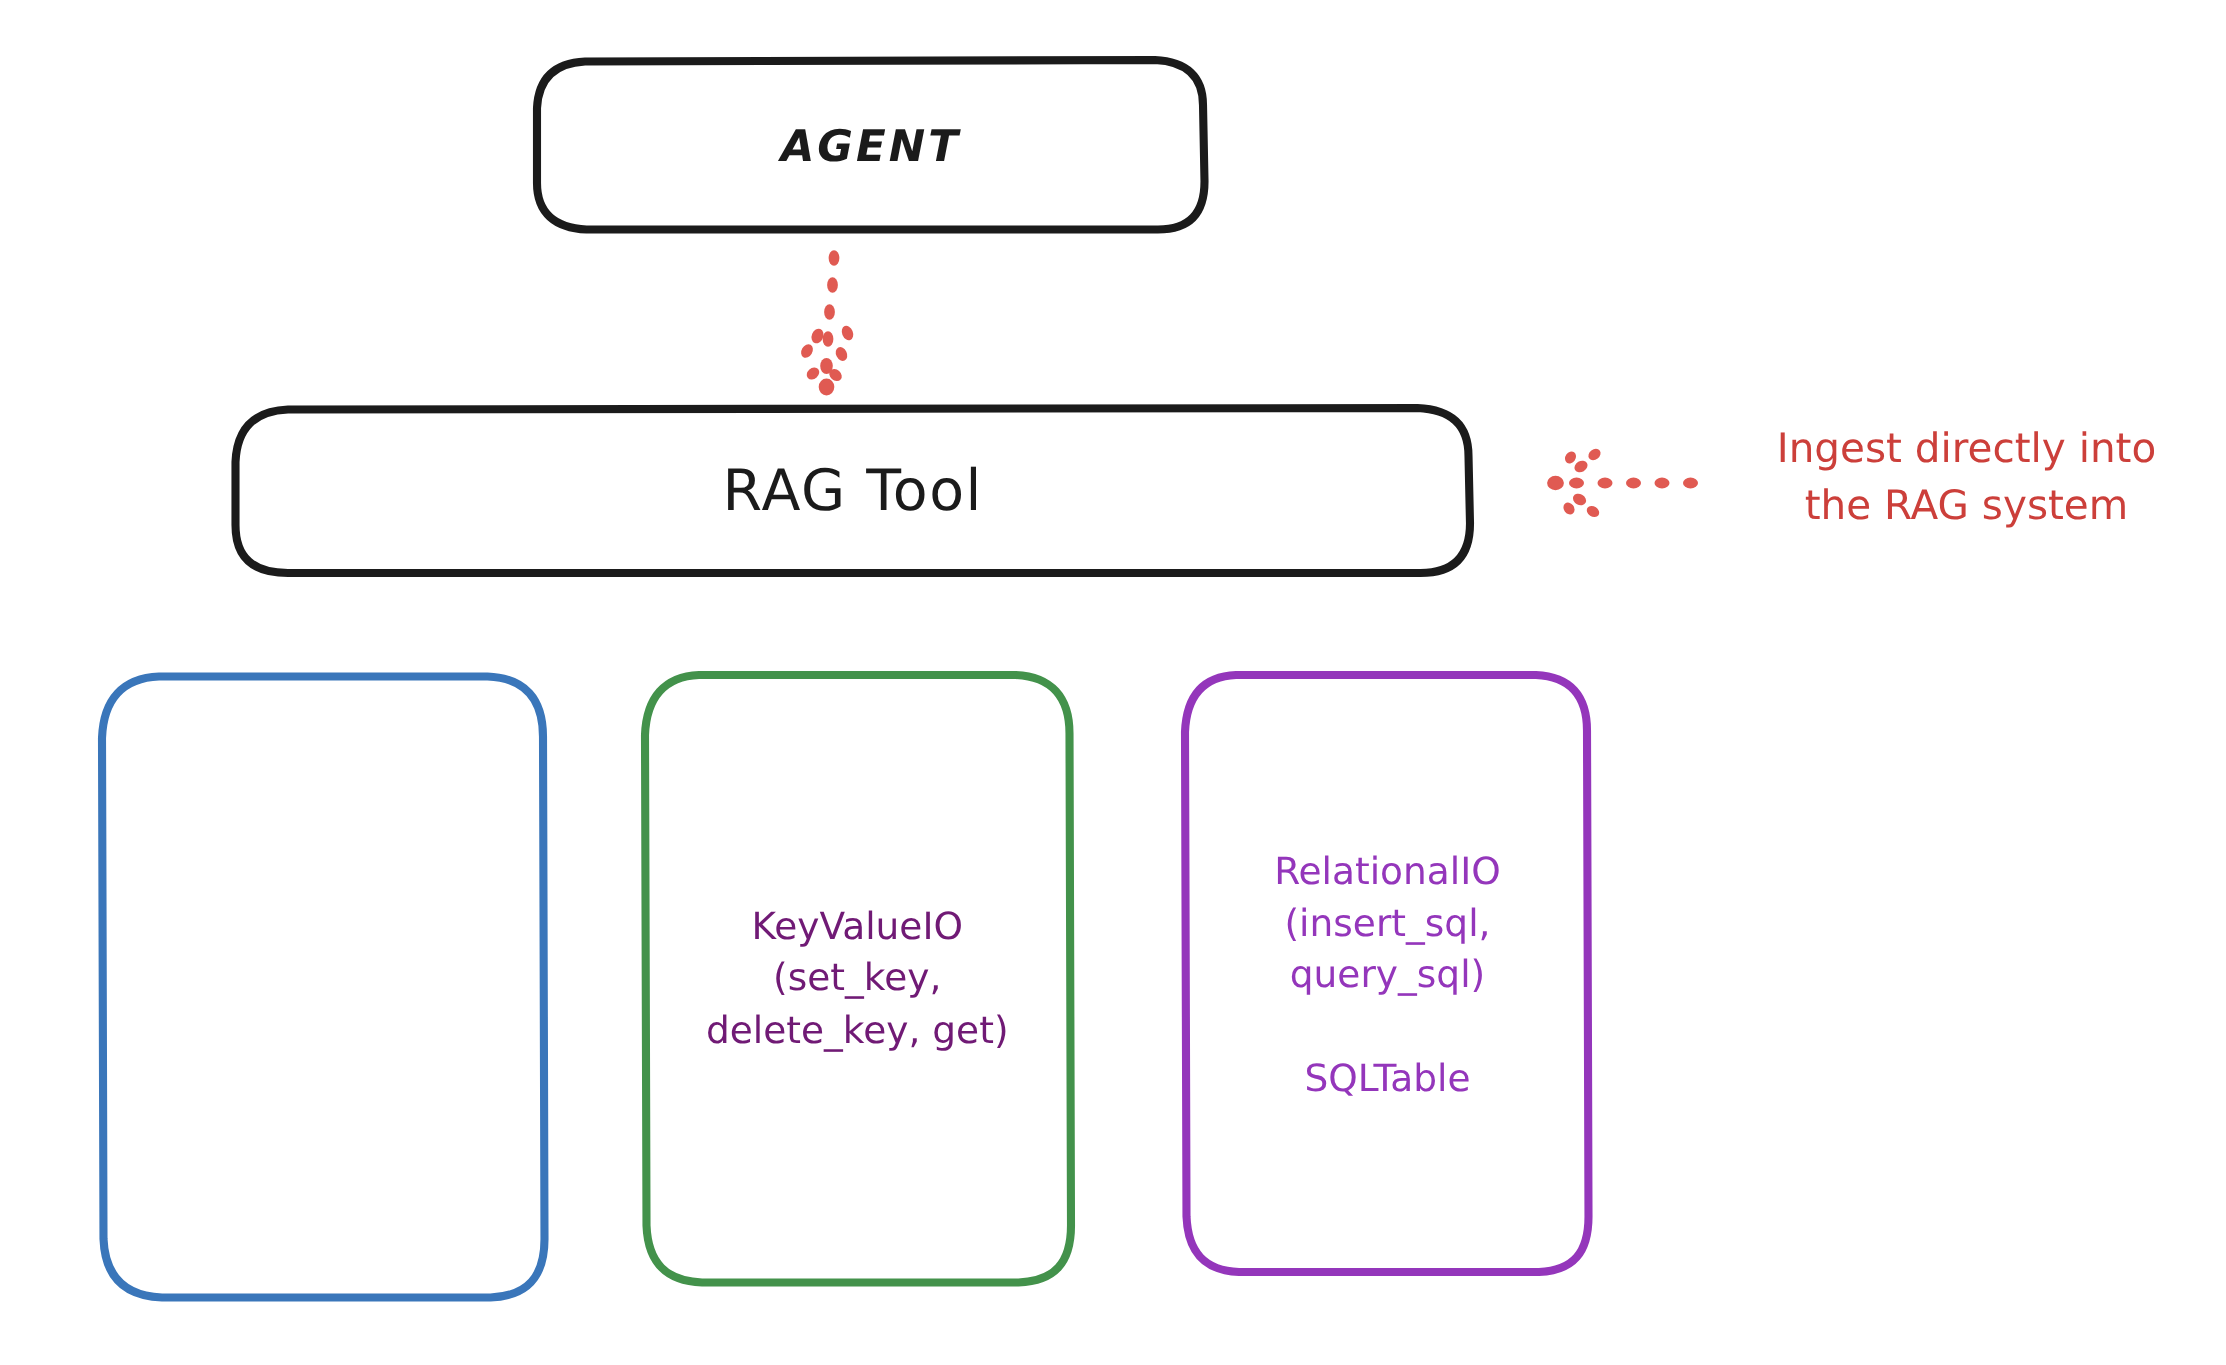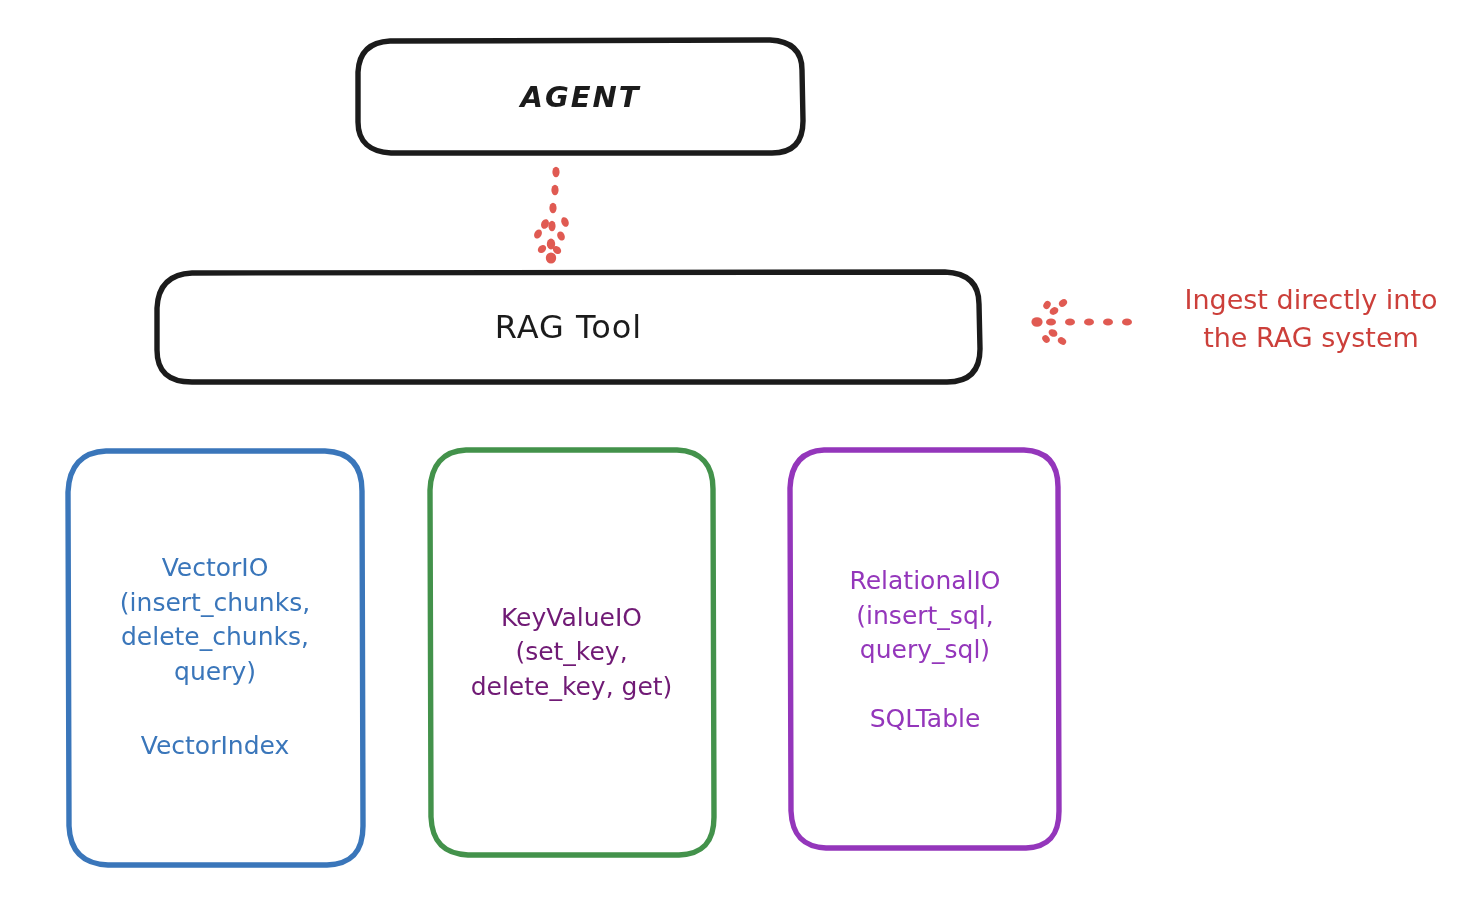--- a/index.html
+++ b/index.html
@@ -46,21 +46,21 @@
     font-weight: 700;
     letter-spacing: 2px;
     color: #1b1b1b;
   }
   
   #rag-tool-box-label {
     left: 157px;
     top: 272px;
     width: 823px;
     height: 110px;
-    font-size: 32px;
+    font-size: 38px;
     font-weight: 400;
     letter-spacing: 1px;
     color: #1b1b1b;
   }
   
   .card-label {
     position: absolute;
     display: flex;
     flex-direction: column;
     align-items: center;
@@ -215,27 +215,20 @@
                L 1058 487
                C 1058 464, 1047 451, 1024 450
                Z" fill="#ffffff" stroke="#9436bb" stroke-width="5.4" stroke-linecap="round" stroke-linejoin="round"></path>
     </g>
   </svg>
 
   <div class="node-label" id="agent-box-label">AGENT</div>
 
   <div class="node-label" id="rag-tool-box-label">RAG Tool</div>
 
-  <div class="card-label" id="vectorio-card-label">
-    <div class="api-block">VectorIO
-(insert_chunks,
-delete_chunks,
-query)</div>
-    <div class="index-block">VectorIndex</div>
-  </div>
 
   <div class="card-label" id="keyvalueio-card-label">
     <div class="api-block">KeyValueIO
 (set_key,
 delete_key, get)</div>
   </div>
 
   <div class="card-label" id="relationalio-card-label">
     <div class="api-block">RelationalIO
 (insert_sql,

